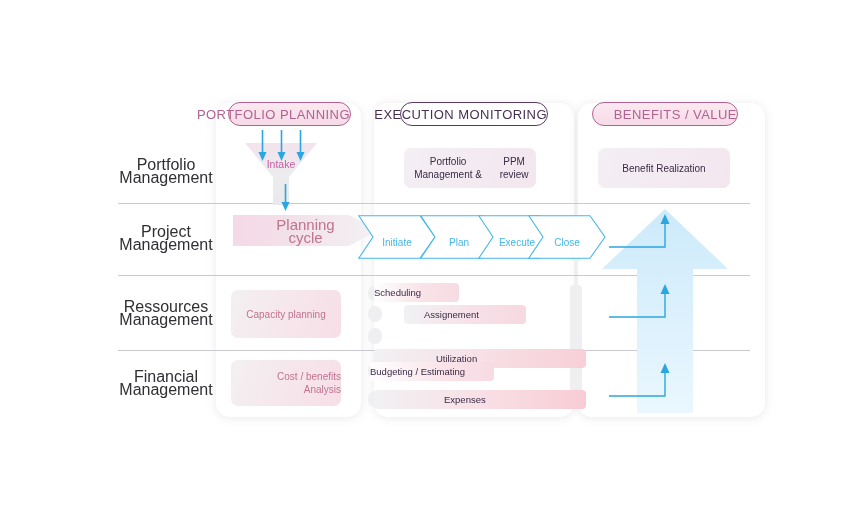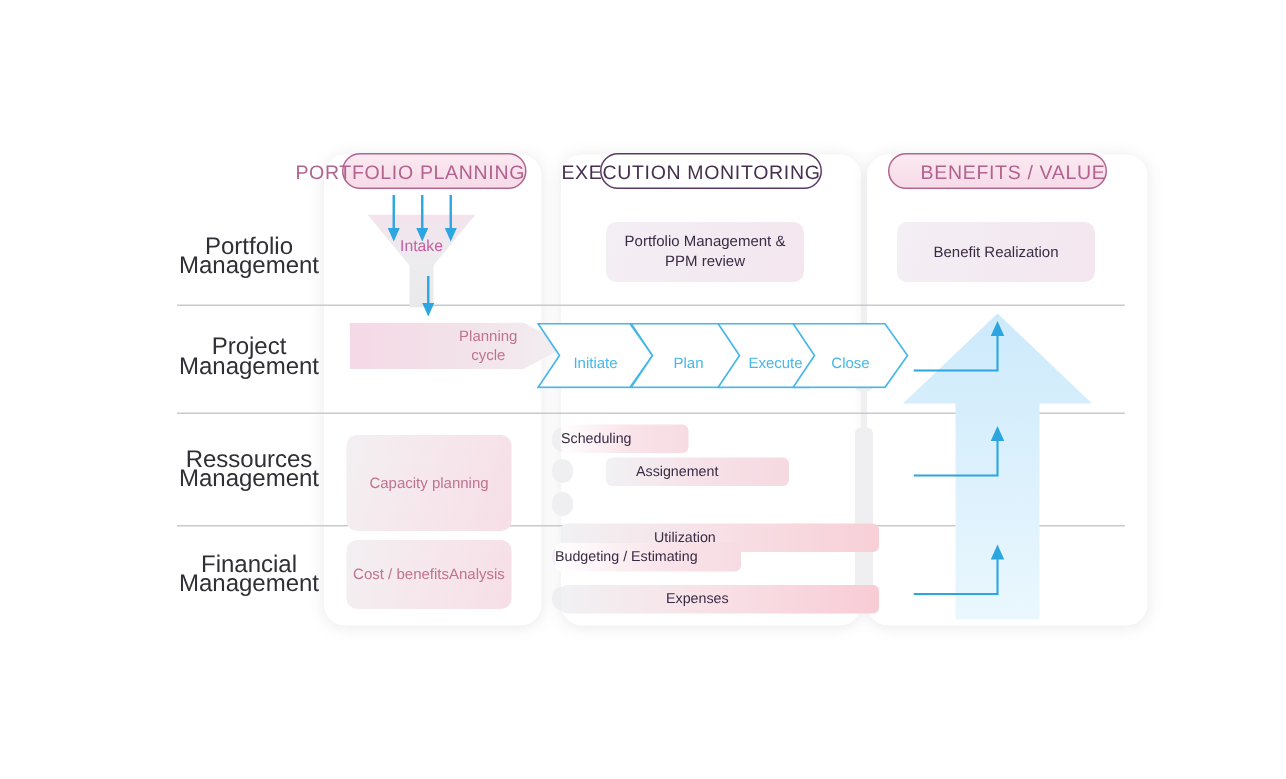--- a/index.html
+++ b/index.html
@@ -73,24 +73,23 @@
   #funnel{position:absolute;left:245px;top:143px;width:72px;height:62px;}
   #intake-label{
     position:absolute;left:245px;top:158px;width:72px;text-align:center;
     font-size:10.5px;color:#c45fa0;
   }
 
   
   #planning-cycle{
     position:absolute;left:233px;top:215px;width:145px;height:31px;
     display:flex;align-items:center;justify-content:center;
-    text-align:center;font-size:10px;line-height:13px;color:#c0738f;
+    text-align:center;font-size:15px;line-height:13px;color:#c0738f;
     background:linear-gradient(90deg,#f5d9e6 0%,#f2e2ea 45%,#f2f2f3 100%);
     clip-path:polygon(0 0,116px 0,145px 50%,116px 100%,0 100%);
-    padding-left:20px;
   }
   .chev{
     position:absolute;top:215px;height:55px;
     display:flex;align-items:center;justify-content:center;
     font-size:10px;color:#45b7e8;
   }
   .chev svg{position:absolute;left:0;top:0;}
   .chev span{position:relative;z-index:2;}
 
   
@@ -175,21 +174,21 @@
   <svg class="conn" style="left:296px;top:130px;" width="9" height="32" viewBox="0 0 9 32">
     <path d="M4.5 0 L4.5 23" stroke="#2ba6e0" stroke-width="1.6"></path>
     <path d="M4.5 31 L0.5 22 L8.5 22 Z" fill="#2ba6e0"></path>
   </svg>
 
   <svg class="conn" style="left:281px;top:184px;" width="9" height="28" viewBox="0 0 9 28">
     <path d="M4.5 0 L4.5 19" stroke="#2ba6e0" stroke-width="1.6"></path>
     <path d="M4.5 27 L0.5 18 L8.5 18 Z" fill="#2ba6e0"></path>
   </svg>
 
-  <div class="softbox lilacbox" style="left:404px;top:148px;width:132px;height:40px;flex-direction:column;">
+  <div class="softbox lilacbox" style="left:404px;top:148px;width:132px;height:40px;flex-direction:row;">
     <div>Portfolio Management &amp;</div>
     <div>PPM review</div>
   </div>
   <div class="softbox lilacbox" style="left:598px;top:148px;width:132px;height:40px;">
     <span>Benefit Realization</span>
   </div>
 
   <div id="planning-cycle">
     <div>
       <div>Planning</div>
@@ -215,35 +214,35 @@
     </svg>
     <span>Execute</span>
   </div>
   <div class="chev" style="left:528px;width:78px;">
     <svg width="78" height="44" viewBox="0 0 78 44">
       <path d="M0.8 0.8 L62 0.8 L77 22 L62 43.2 L0.8 43.2 L15 22 Z" fill="#ffffff" stroke="#45b7e8" stroke-width="1.1"></path>
     </svg>
     <span>Close</span>
   </div>
 
-  <div class="softbox pinkbox" style="left:231px;top:290px;width:110px;height:64px;">
+  <div class="softbox pinkbox" style="left:231px;top:290px;width:110px;height:48px;">
     <span>Capacity planning</span>
   </div>
 
   <div class="bar" style="left:374px;top:283px;width:85px;background:linear-gradient(90deg,#ffffff 0%,#f9e3e9 55%,#f7dbe3 100%);">
     <span>Scheduling</span>
   </div>
   <div class="bar" style="left:404px;top:305px;width:122px;padding-left:20px;background:linear-gradient(90deg,#f1f1f3 0%,#f7e1e8 55%,#f6d9e1 100%);">
     <span>Assignement</span>
   </div>
   <div class="bar" style="left:374px;top:326px;width:212px;padding-left:62px;background:linear-gradient(90deg,#f1f1f3 0%,#f7e0e6 50%,#f8cfd7 100%);margin-top:23px;">
     <span>Utilization</span>
   </div>
 
-  <div class="softbox pinkbox" style="left:231px;top:360px;width:110px;height:46px;flex-direction:row;">
+  <div class="softbox pinkbox" style="left:231px;top:360px;width:110px;height:46px;flex-direction:column;align-items:flex-end;">
     <div>Cost / benefits</div>
     <div>Analysis</div>
   </div>
 
   <div class="bar" style="left:370px;top:362px;width:124px;background:linear-gradient(90deg,#ffffff 0%,#f9e3e9 60%,#f7dbe3 100%);">
     <span>Budgeting / Estimating</span>
   </div>
   <div class="bar" style="left:374px;top:390px;width:212px;padding-left:70px;background:linear-gradient(90deg,#f1f1f3 0%,#f8e0e6 50%,#f8ccd5 100%);">
     <span>Expenses</span>
   </div>

